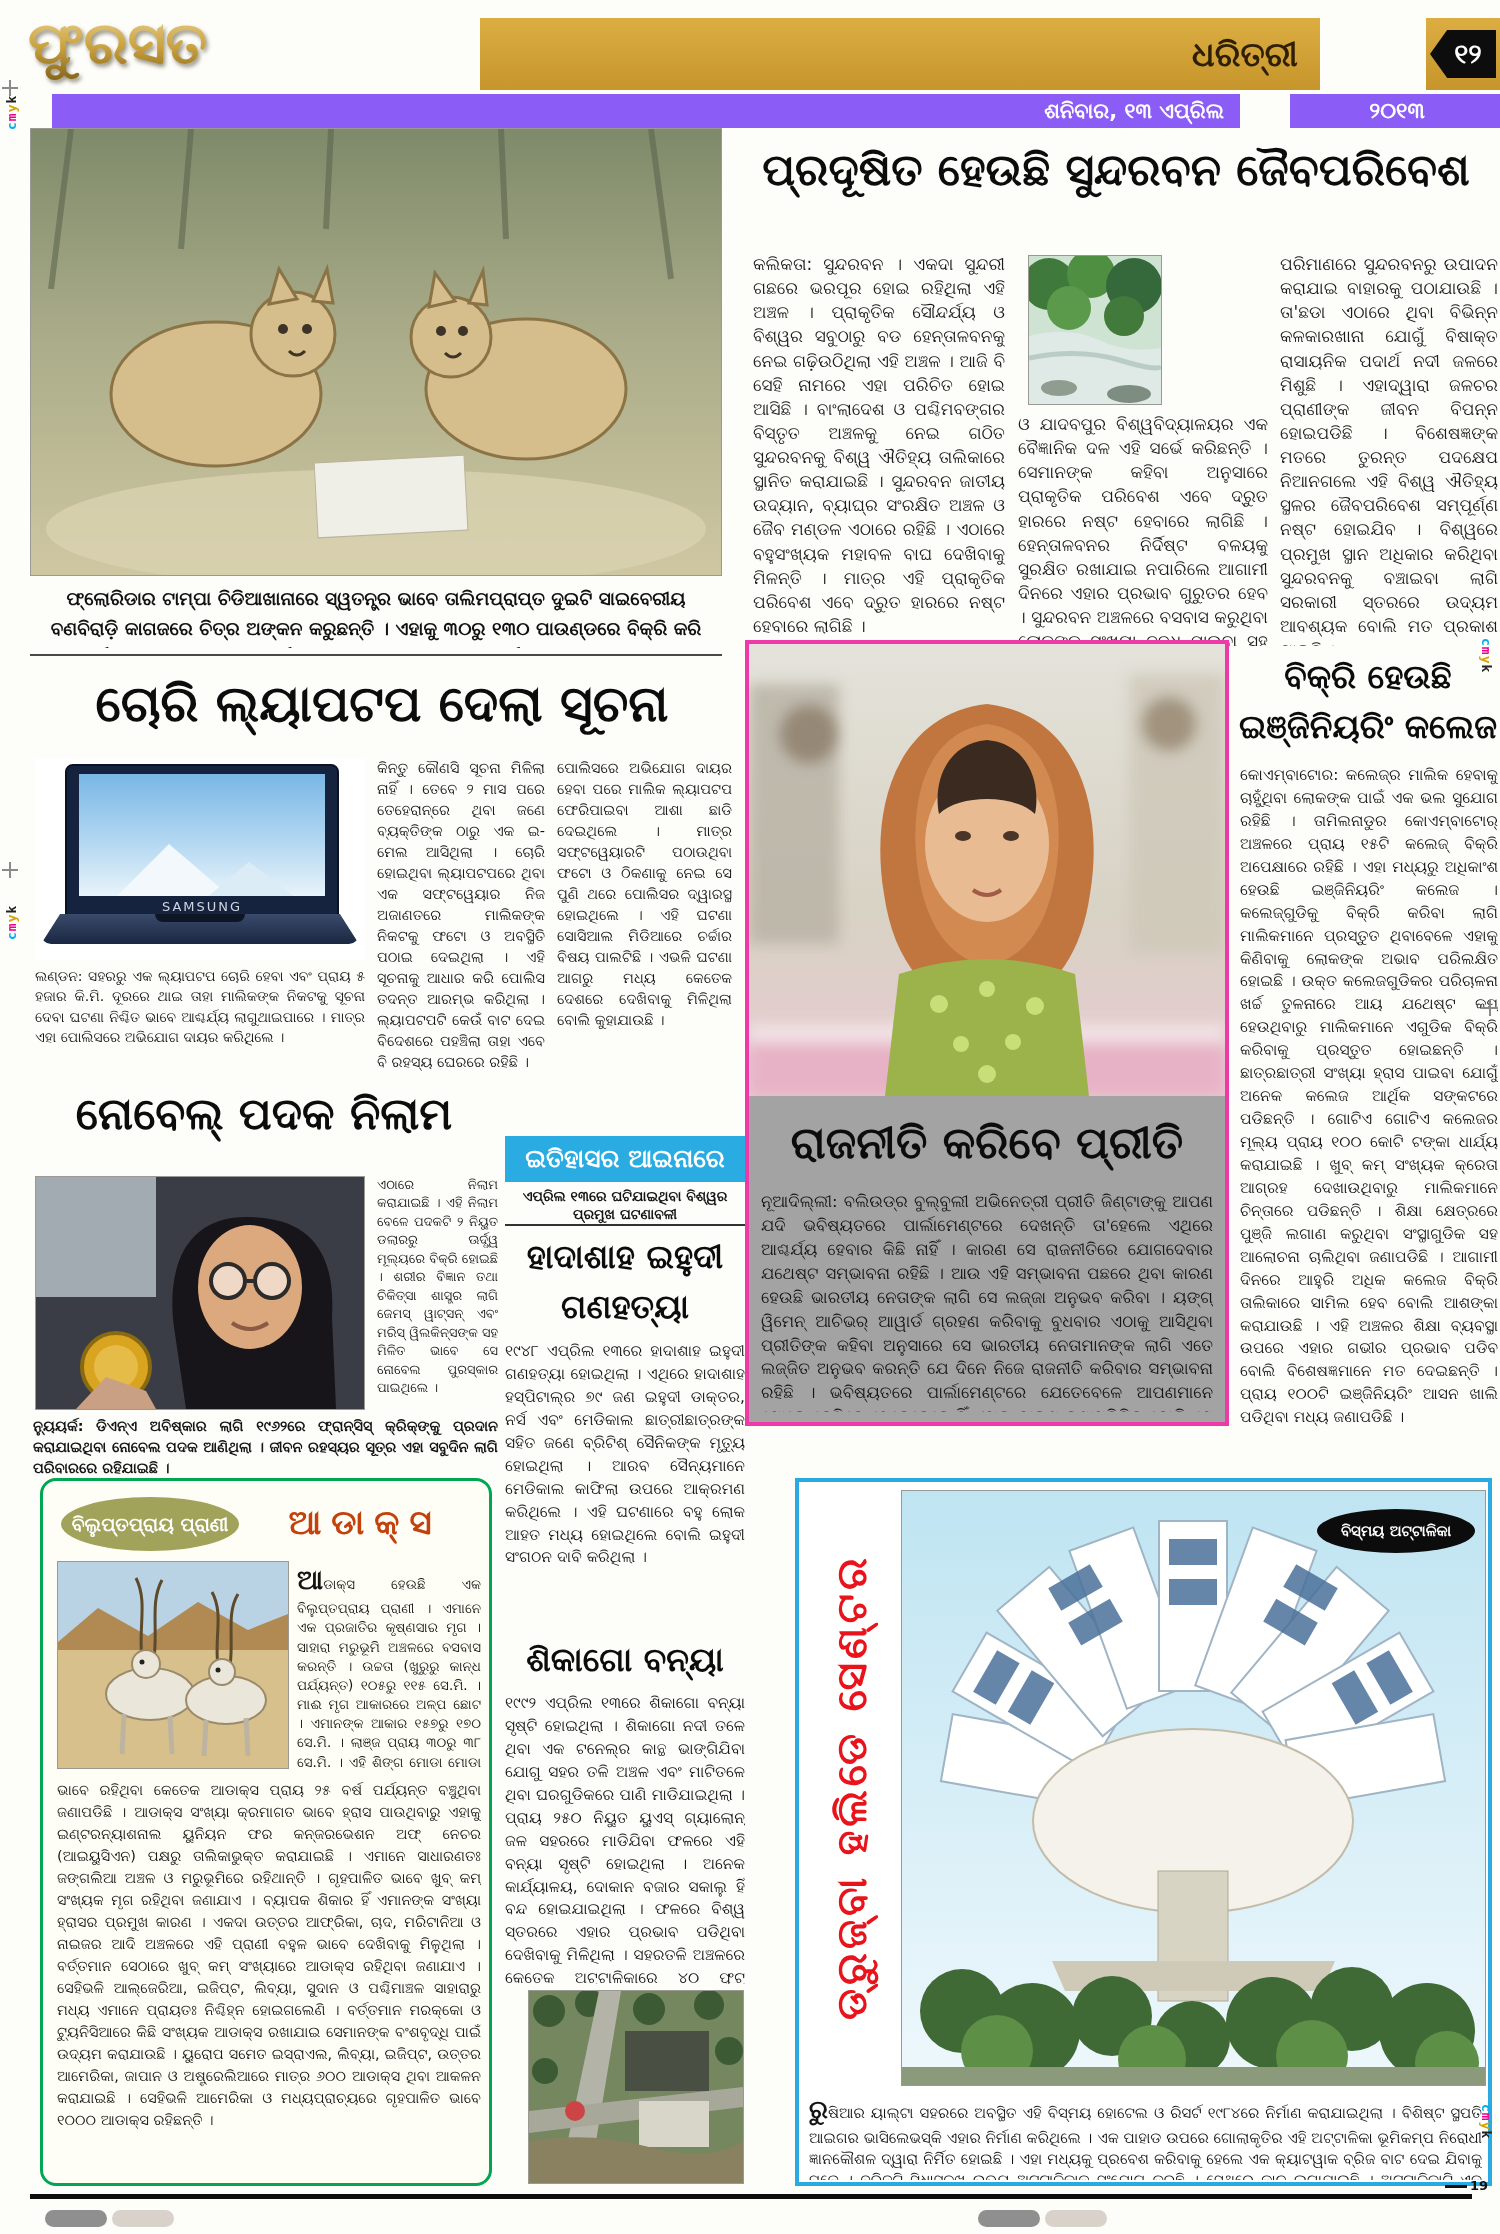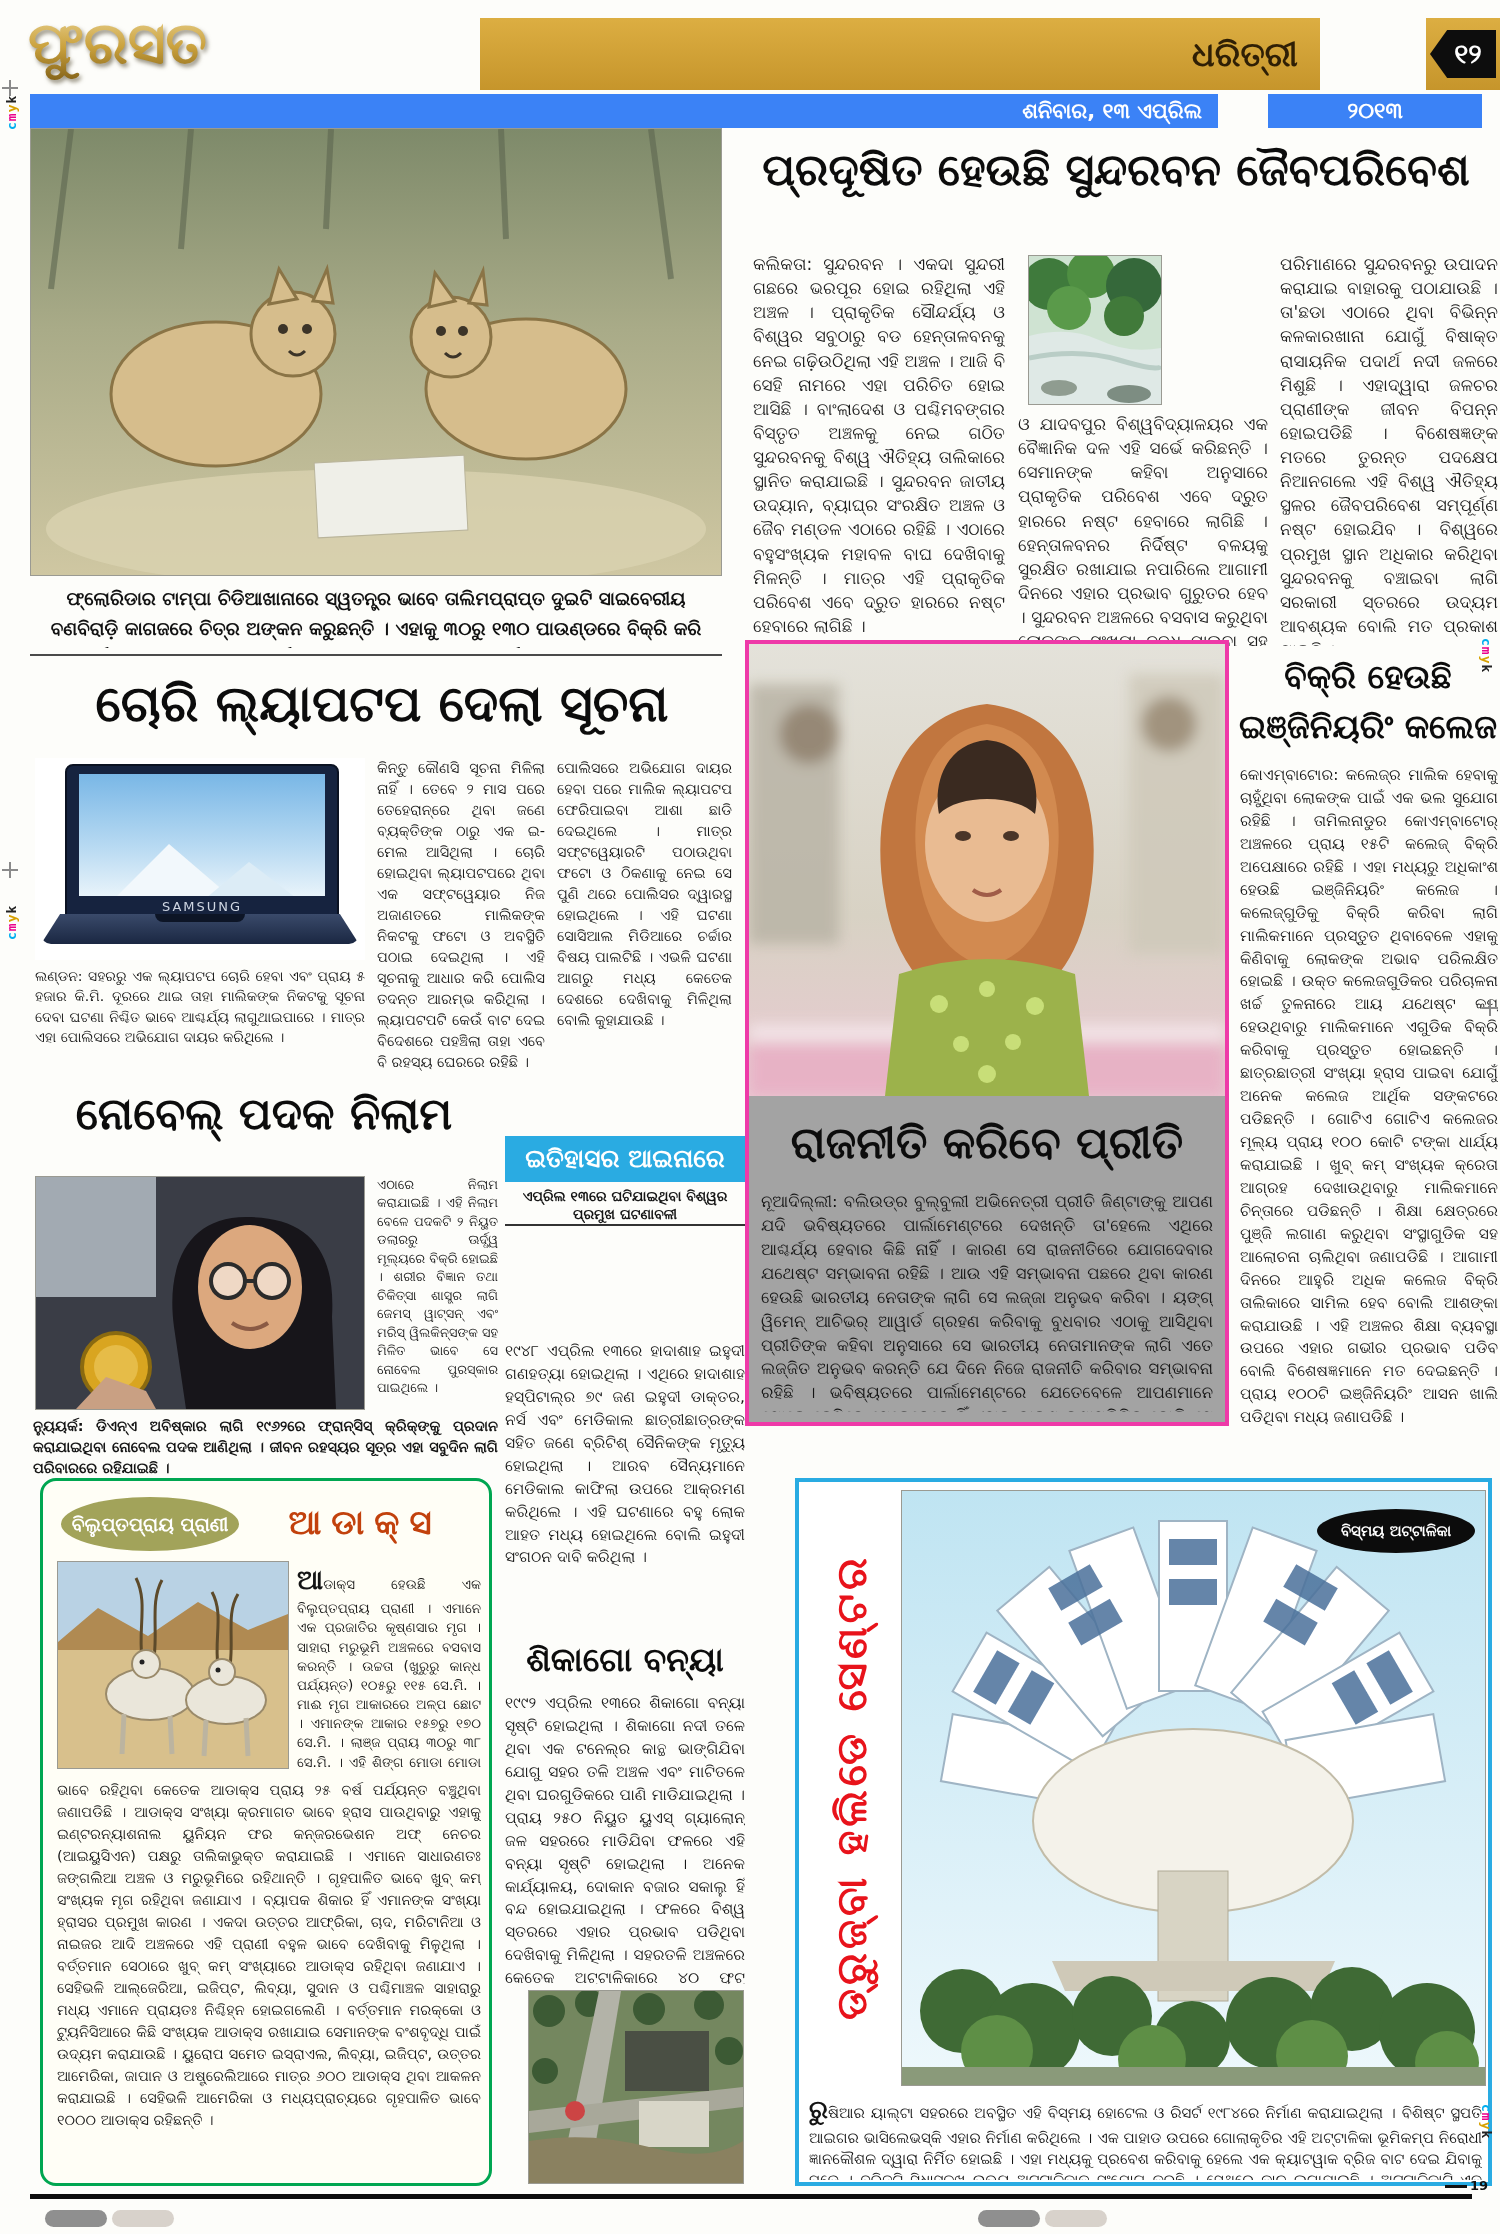--- a/index.html
+++ b/index.html
@@ -7,21 +7,21 @@
         font-family:"DejaVu Sans","Liberation Sans",sans-serif;color:#141414;}
   .abs{position:absolute;}
   .just{text-align:justify;text-justify:inter-word;}
   .clip{overflow:hidden;}
   .body-txt{font-size:17px;line-height:1.42;color:#1a1a1a;}
   .hl{font-weight:800;color:#0c0c0c;}
   .center{text-align:center;}
   .photo{border:1px solid #9a9a92;box-sizing:border-box;background:#ccc;}
   svg{display:block;}
   .goldbar{background:linear-gradient(#dcae42,#c6952b);}
-  .blackbar{background:#3b82f6;color:#fff;}
+  .blackbar{background:#8b5cf6;color:#fff;margin-left:22px;}
   .cmyk{font:700 13px "DejaVu Sans Mono","Liberation Mono",monospace;letter-spacing:1px;white-space:nowrap;}
   .cmyk .c{color:#00aeef}.cmyk .m{color:#ec008c}.cmyk .y{color:#d8a100}.cmyk .k{color:#222}
   .logo-gold{font-weight:800;background:linear-gradient(#f4e3ae,#caa13c 55%,#7a5a14);
      -webkit-background-clip:text;background-clip:text;color:transparent;
      filter:drop-shadow(2px 3px 2px rgba(60,50,20,.55));}
   .regplus{width:16px;height:16px;position:absolute;}
   .regplus:before,.regplus:after{content:"";position:absolute;background:#8a8a8a;}
   .regplus:before{left:0;top:7px;width:16px;height:2px;}
   .regplus:after{left:7px;top:0;width:2px;height:16px;}
   .pill{display:flex;gap:5px;}
@@ -192,20 +192,21 @@
       <circle cx="80" cy="190" r="34" fill="#d9a520" stroke="#8a6a10" stroke-width="4"></circle>
       <circle cx="80" cy="190" r="22" fill="#e6bc48"></circle>
       <path d="M40 232 L70 200 L110 214 L120 232 Z" fill="#c9a083"></path>
     </svg>
   </div>
   <div class="abs just clip" style="left:377px;top:1176px;width:121px;height:234px;font-size:13px;line-height:1.42;">ଏଠାରେ ନିଲାମ କରାଯାଇଛି । ଏହି ନିଲାମ ବେଳେ ପଦକଟି ୨ ନିୟୁତ ଡଲାରରୁ ଊର୍ଦ୍ଧ୍ୱ ମୂଲ୍ୟରେ ବିକ୍ରି ହୋଇଛି । ଶରୀର ବିଜ୍ଞାନ ତଥା ଚିକିତ୍ସା ଶାସ୍ତ୍ର ଲାଗି ଜେମସ୍ ୱାଟ୍‌ସନ୍ ଏବଂ ମରିସ୍ ୱିଲକିନ୍ସଙ୍କ ସହ ମିଳିତ ଭାବେ ସେ ନୋବେଲ ପୁରସ୍କାର ପାଇଥିଲେ ।</div>
   <div class="abs just clip" style="left:33px;top:1416px;width:465px;height:60px;font-size:14.5px;line-height:1.45;font-weight:600;">ନ୍ୟୁୟର୍କ: ଡିଏନ୍‌ଏ ଅବିଷ୍କାର ଲାଗି ୧୯୬୨ରେ ଫ୍ରାନ୍ସିସ୍ କ୍ରିକ୍‌ଙ୍କୁ ପ୍ରଦାନ କରାଯାଇଥିବା ନୋବେଲ ପଦକ ଆଣିଥିଲା । ଜୀବନ ରହସ୍ୟର ସୂତ୍ର ଏହା ସବୁଦିନ ଲାଗି ପରିବାରରେ ରହିଯାଇଛି ।</div>
 
   <div class="abs center" style="left:505px;top:1136px;width:240px;height:46px;background:#2aabe2;color:#fff;font-weight:800;font-size:25px;line-height:46px;">ଇତିହାସର ଆଇନାରେ</div>
   <div class="abs center clip" style="left:505px;top:1188px;width:240px;height:36px;font-size:14px;font-weight:800;border-bottom:2px solid #333;line-height:1.25;">ଏପ୍ରିଲ ୧୩ରେ ଘଟିଯାଇଥିବା ବିଶ୍ୱର ପ୍ରମୁଖ ଘଟଣାବଳୀ</div>
+  <div class="abs hl center clip" style="left:505px;top:1232px;width:240px;height:102px;font-size:33px;line-height:1.5;">ହାଦାଶାହ ଇହୁଦୀ ଗଣହତ୍ୟା</div>
   <div class="abs just clip" style="left:505px;top:1340px;width:240px;height:288px;font-size:15.5px;line-height:1.48;">୧୯୪୮ ଏପ୍ରିଲ ୧୩ରେ ହାଦାଶାହ ଇହୁଦୀ ଗଣହତ୍ୟା ହୋଇଥିଲା । ଏଥିରେ ହାଦାଶାହ ହସ୍ପିଟାଲ୍‌ର ୭୯ ଜଣ ଇହୁଦୀ ଡାକ୍ତର, ନର୍ସ ଏବଂ ମେଡିକାଲ ଛାତ୍ରୀଛାତ୍ରଙ୍କ ସହିତ ଜଣେ ବ୍ରିଟିଶ୍ ସୈନିକଙ୍କ ମୃତ୍ୟୁ ହୋଇଥିଲା । ଆରବ ସୈନ୍ୟମାନେ ମେଡିକାଲ କାଫିଲା ଉପରେ ଆକ୍ରମଣ କରିଥିଲେ । ଏହି ଘଟଣାରେ ବହୁ ଲୋକ ଆହତ ମଧ୍ୟ ହୋଇଥିଲେ ବୋଲି ଇହୁଦୀ ସଂଗଠନ ଦାବି କରିଥିଲା ।</div>
   <div class="abs hl center clip" style="left:505px;top:1632px;width:240px;height:56px;font-size:33px;line-height:56px;">ଶିକାଗୋ ବନ୍ୟା</div>
   <div class="abs just clip" style="left:505px;top:1692px;width:240px;height:292px;font-size:15.5px;line-height:1.48;">୧୯୯୨ ଏପ୍ରିଲ ୧୩ରେ ଶିକାଗୋ ବନ୍ୟା ସୃଷ୍ଟି ହୋଇଥିଲା । ଶିକାଗୋ ନଦୀ ତଳେ ଥିବା ଏକ ଟନେଲ୍‌ର କାନ୍ଥ ଭାଙ୍ଗିଯିବା ଯୋଗୁ ସହର ତଳି ଅଞ୍ଚଳ ଏବଂ ମାଟିତଳେ ଥିବା ଘରଗୁଡିକରେ ପାଣି ମାଡିଯାଇଥିଲା । ପ୍ରାୟ ୨୫୦ ନିୟୁତ ୟୁଏସ୍ ଗ୍ୟାଲୋନ୍ ଜଳ ସହରରେ ମାଡିଯିବା ଫଳରେ ଏହି ବନ୍ୟା ସୃଷ୍ଟି ହୋଇଥିଲା । ଅନେକ କାର୍ଯ୍ୟାଳୟ, ଦୋକାନ ବଜାର ସକାଲୁ ହିଁ ବନ୍ଦ ହୋଇଯାଇଥିଲା । ଫଳରେ ବିଶ୍ୱ ସ୍ତରରେ ଏହାର ପ୍ରଭାବ ପଡିଥିବା ଦେଖିବାକୁ ମିଳିଥିଲା । ସହରତଳି ଅଞ୍ଚଳରେ କେତେକ ଅଟ୍ଟାଳିକାରେ ୪୦ ଫୁଟ୍ ପର୍ଯ୍ୟନ୍ତ ପାଣି ଜମାହୋଇଥିଲା ।</div>
   <div class="abs photo" style="left:528px;top:1990px;width:216px;height:194px;">
     <svg width="214" height="192" viewBox="0 0 214 192" preserveAspectRatio="none">
       <rect width="214" height="192" fill="#74875f"></rect>
       <g fill="#3c5a34">
         <circle cx="20" cy="20" r="16"></circle>
           <circle cx="60" cy="12" r="14"></circle>
           <circle cx="120" cy="18" r="16"></circle>

